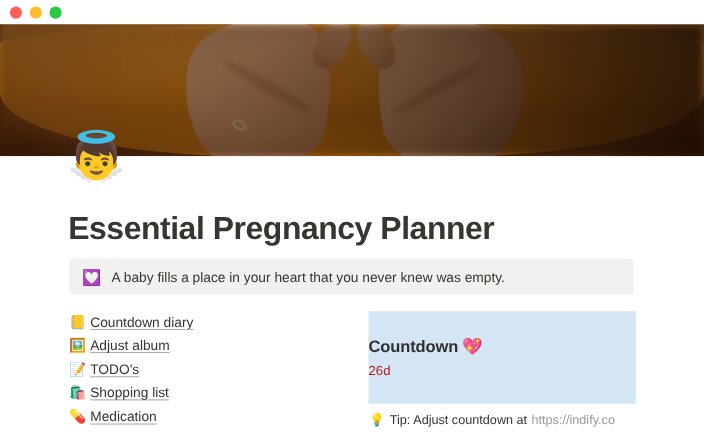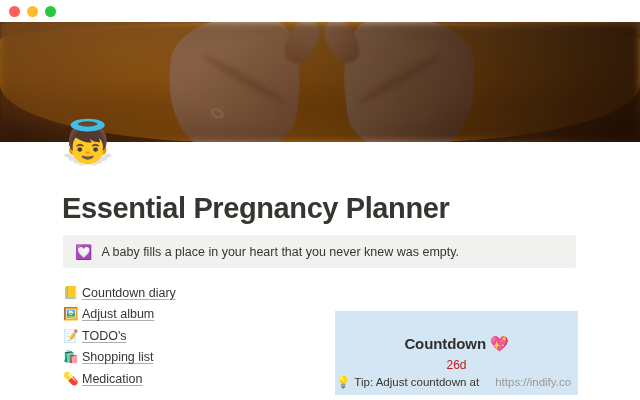--- a/index.html
+++ b/index.html
@@ -236,23 +236,21 @@
   
   #countdown-box {
     position: absolute;
     left: 335px;
     top: 141px;
     width: 243px;
     height: 84px;
     background: #d4e5f3;
     display: flex;
     flex-direction: column;
-    align-items: center;
     justify-content: center;
-    margin-top: 28px;
   }
   #countdown-title {
     font-size: 15px;
     font-weight: bold;
     color: #2f2f2f;
     line-height: 20px;
     letter-spacing: -0.1px;
   }
   #countdown-value {
     font-size: 12px;
@@ -267,21 +265,21 @@
     top: 232px;
     display: flex;
     align-items: baseline;
     font-size: 11.5px;
     line-height: 16px;
   }
   #tip-line .tip-emoji { font-size: 11.5px; margin-right: 4px; }
   #tip-line .tip-text { color: #37352f; }
   #tip-line .tip-link {
     color: #9b9a97;
-    margin-left: 16px;
+    margin-left: 4px;
     text-decoration: none;
   }
 </style>
 </head>
 <body>
 
 <div id="app-window">
 
   <div id="titlebar">
     <span class="traffic-light" style="background: rgb(255, 95, 87);"></span>

